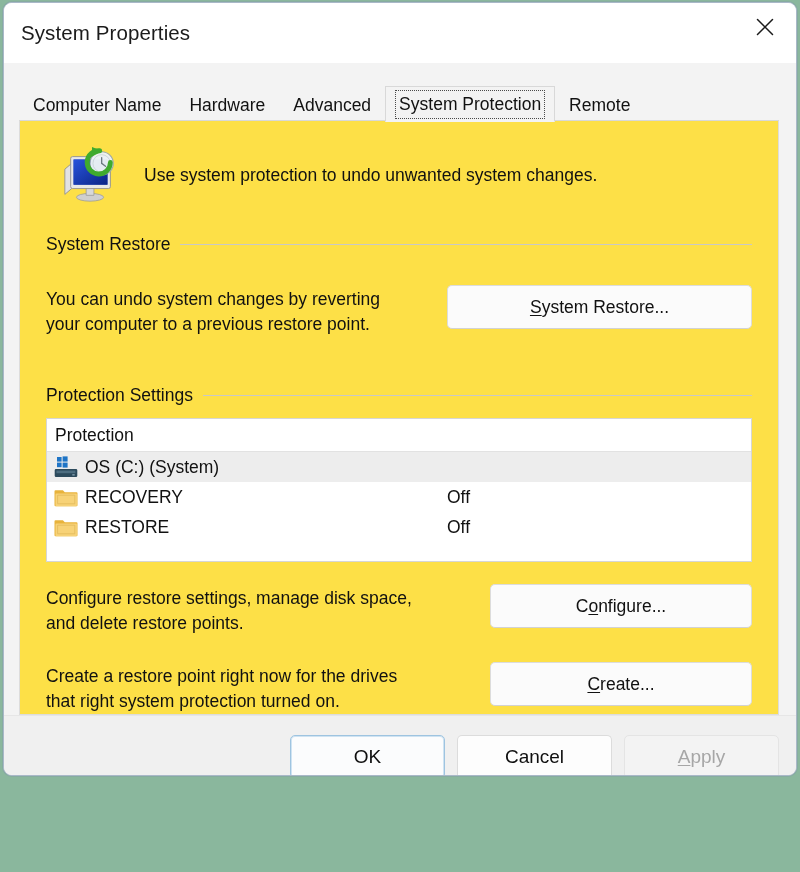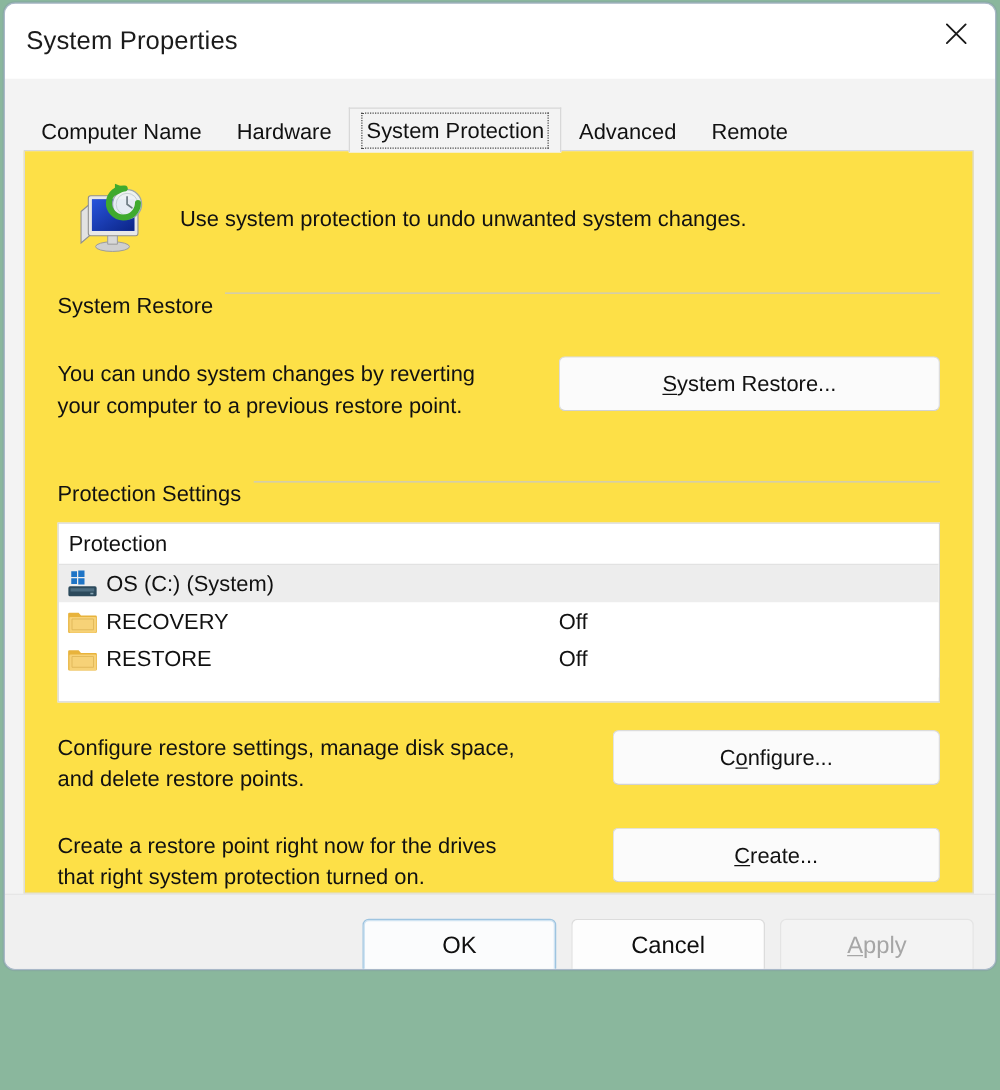--- a/index.html
+++ b/index.html
@@ -117,21 +117,21 @@
   #protect-icon { width: 62px; height: 62px; flex: 0 0 auto; margin-left: 14px; }
   #intro-text {
     font-size: 17.5px;
     color: #111;
     margin-left: 22px;
   }
 
   
   .group-head {
     display: flex;
-    align-items: flex-start;
+    align-items: center;
     margin-top: 22px;
   }
   .group-title {
     font-size: 17.5px;
     color: #111;
     white-space: nowrap;
     padding-right: 10px;
   }
   .group-rule {
     flex: 1 1 auto;
@@ -284,25 +284,25 @@
     </div>
   </div>
 
   <div id="tabstrip">
     <div class="tab">
       <span class="tab-label">Computer Name</span>
     </div>
     <div class="tab">
       <span class="tab-label">Hardware</span>
     </div>
+    <div class="tab">
+      <span class="tab-label">Advanced</span>
+    </div>
     <div class="tab selected">
       <span class="tab-label">System Protection</span>
-    </div>
-    <div class="tab">
-      <span class="tab-label">Advanced</span>
     </div>
     <div class="tab">
       <span class="tab-label">Remote</span>
     </div>
   </div>
 
   <div id="page">
 
     <div id="intro">
       <svg id="protect-icon" viewBox="0 0 64 64">

